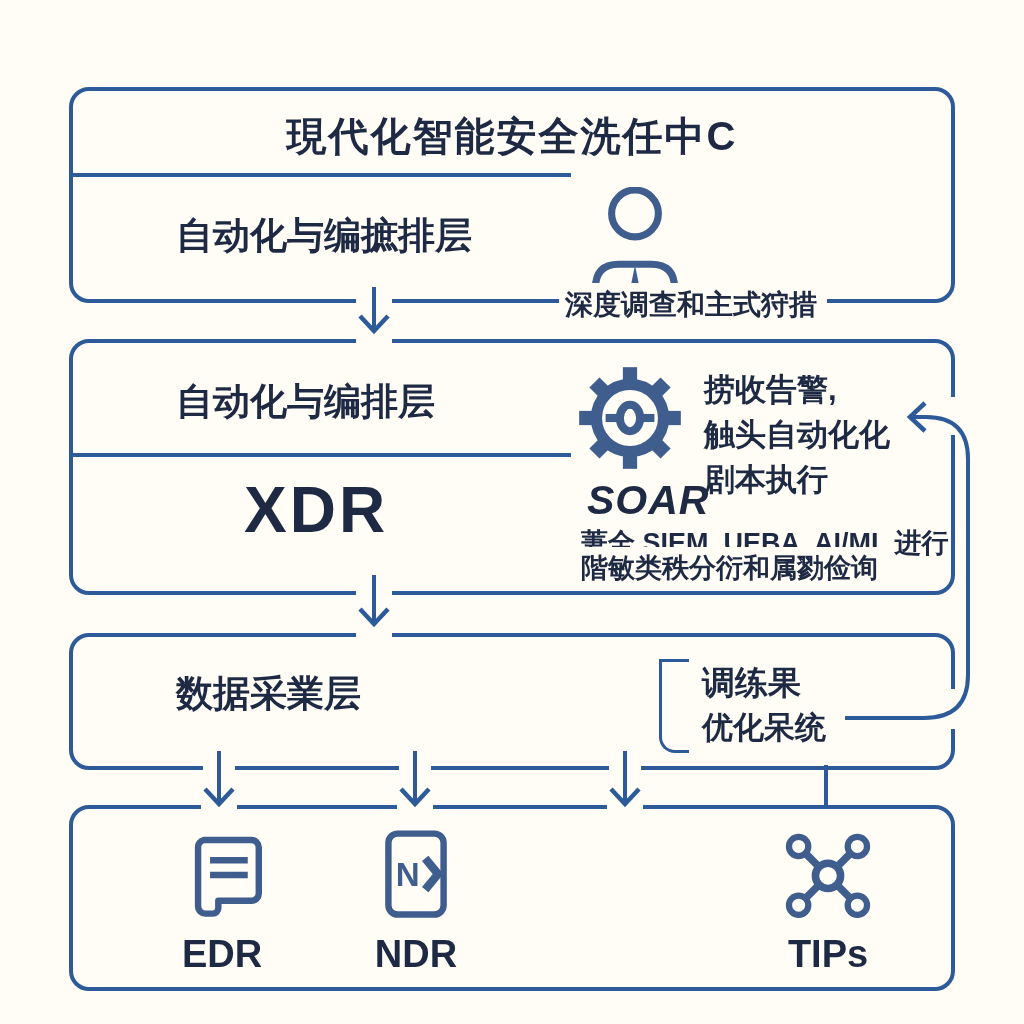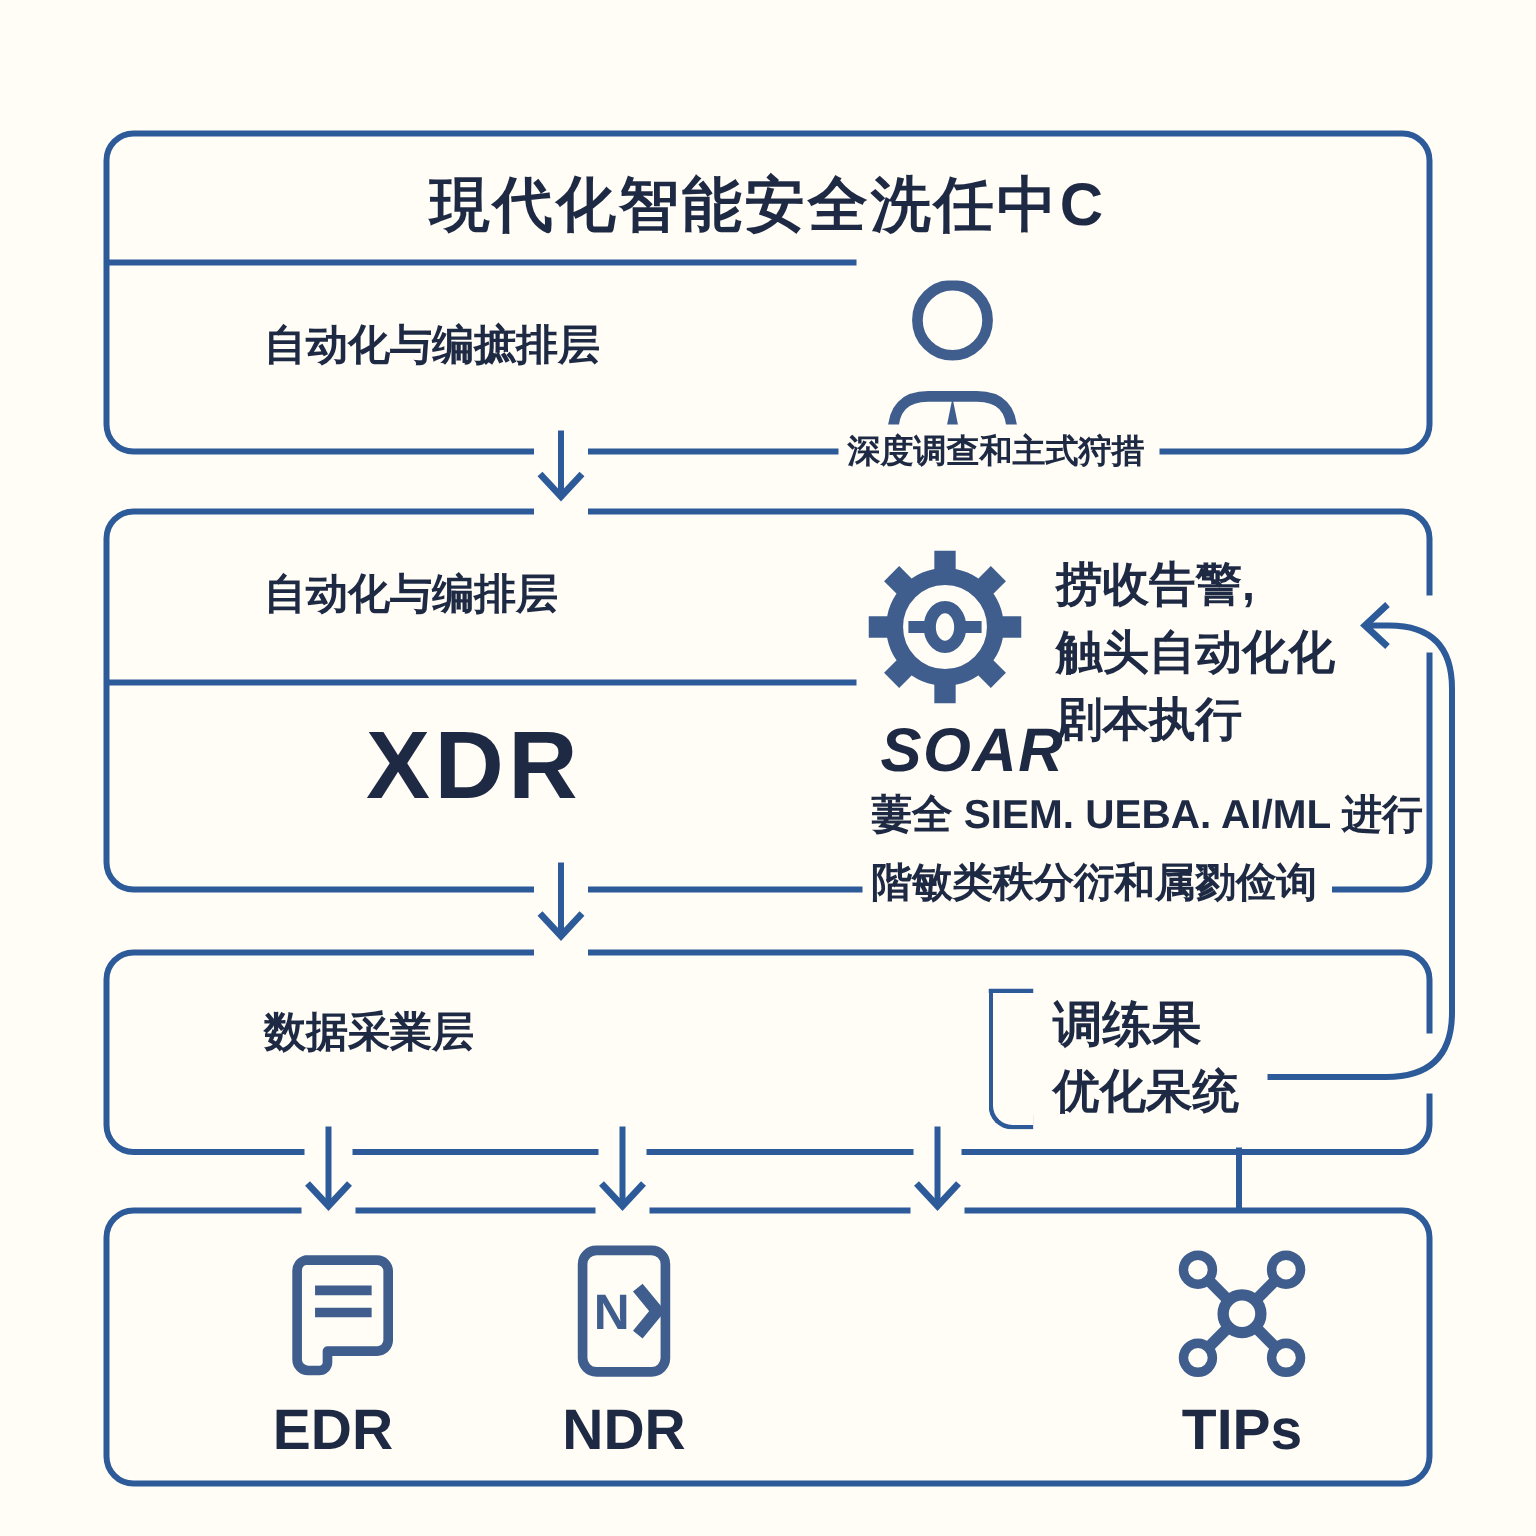--- a/index.html
+++ b/index.html
@@ -19,21 +19,21 @@
     box-sizing:border-box;background:transparent;
   }
   #box1{left:69px;top:64px;width:886px;height:216px;}
   #box2{left:69px;top:316px;width:886px;height:256px;}
   #box3{left:69px;top:610px;width:886px;height:137px;}
   #box4{left:69px;top:782px;width:886px;height:186px;}
   .hdiv{position:absolute;left:-1px;height:4px;background:var(--line);}
   .t{position:absolute;white-space:nowrap;font-weight:700;color:var(--navy);}
   .box-title{position:absolute;left:0;right:0;top:18px;text-align:center;
     font-size:40px;font-weight:700;letter-spacing:2px;white-space:nowrap;}
-  .lbl{font-size:28px;}
+  .lbl{font-size:37px;}
   .para{line-height:45px;font-size:31px;}
   .halo{background:var(--bg);padding:3px 10px 5px 6px;}
   .xdr{font-size:64px;letter-spacing:3px;}
   .soar{font-size:41px;font-weight:600;letter-spacing:1px;}
   .small{font-size:27px;}
   .bracket{position:absolute;width:30px;height:94px;box-sizing:border-box;
     border-left:3px solid var(--line);border-top:3px solid var(--line);
     border-bottom:3px solid var(--line);border-bottom-left-radius:16px;}
   .item{position:absolute;top:804px;width:180px;display:flex;flex-direction:column;
     align-items:center;}
@@ -55,21 +55,21 @@
     <div class="hdiv" style="top:82px;width:499px;"></div>
     <div class="t lbl" style="left:103px;top:120px;">自动化与编摭排层</div>
 
     <svg style="position:absolute;left:516px;top:96px;" width="92" height="120" viewBox="0 0 90 118">
       <circle class="ic" cx="45" cy="26" r="23" stroke-width="7"></circle>
       <path class="ic" d="M6 116 V100 Q6 76 29 76 H61 Q84 76 84 100 V116" stroke-width="7" stroke-linecap="round"></path>
       <path d="M45 77 L37 116 L53 116 Z" fill="#3f5e8e" stroke="none"></path>
     </svg>
 
 
-    <div class="t halo" style="left:486px;top:192px;font-size:22px;">深度调查和主式狩措</div>
+    <div class="t halo" style="left:486px;top:192px;font-size:28px;">深度调查和主式狩措</div>
   </section>
 
   <section class="box" id="box2">
     <div class="t lbl" style="left:103px;top:34px;">自动化与编排层</div>
     <div class="hdiv" style="top:110px;width:499px;"></div>
     <div class="t xdr" style="left:171px;top:130px;">XDR</div>
 
     <svg style="position:absolute;left:496px;top:14px;" width="122" height="122" viewBox="0 0 120 120">
       <g stroke="#3f5e8e" stroke-width="14" stroke-linecap="butt">
         <line x1="60" y1="30" x2="60" y2="10"></line>
@@ -89,21 +89,21 @@
 
     <div class="t soar" style="left:514px;top:134px;font-style:italic;">SOAR</div>
 
     <div class="t small" style="left:508px;top:182px;">萋全 SIEM. UEBA. AI/ML 进行</div>
 
     <div class="t para" style="left:631px;top:24px;">
       <div>捞收告警,</div>
       <div>触头自动化化</div>
       <div>剧本执行</div>
     </div>
-    <div class="t small halo" style="left:502px;top:224px;font-family:Liberation Serif, serif;">階敏类秩分衍和属勠俭询</div>
+    <div class="t small halo" style="left:502px;top:204px;font-family:Liberation Serif, serif;">階敏类秩分衍和属勠俭询</div>
   </section>
 
   <section class="box" id="box3">
     <div class="t lbl" style="left:103px;top:32px;">数据采業层</div>
     <div class="bracket" style="left:586px;top:22px;"></div>
     <div class="t" style="left:629px;top:70px;font-size:31px;">优化呆统</div>
     <div class="t" style="left:629px;top:24px;font-size:33px;">调练果</div>
   </section>
 
   <section class="box" id="box4"></section>

